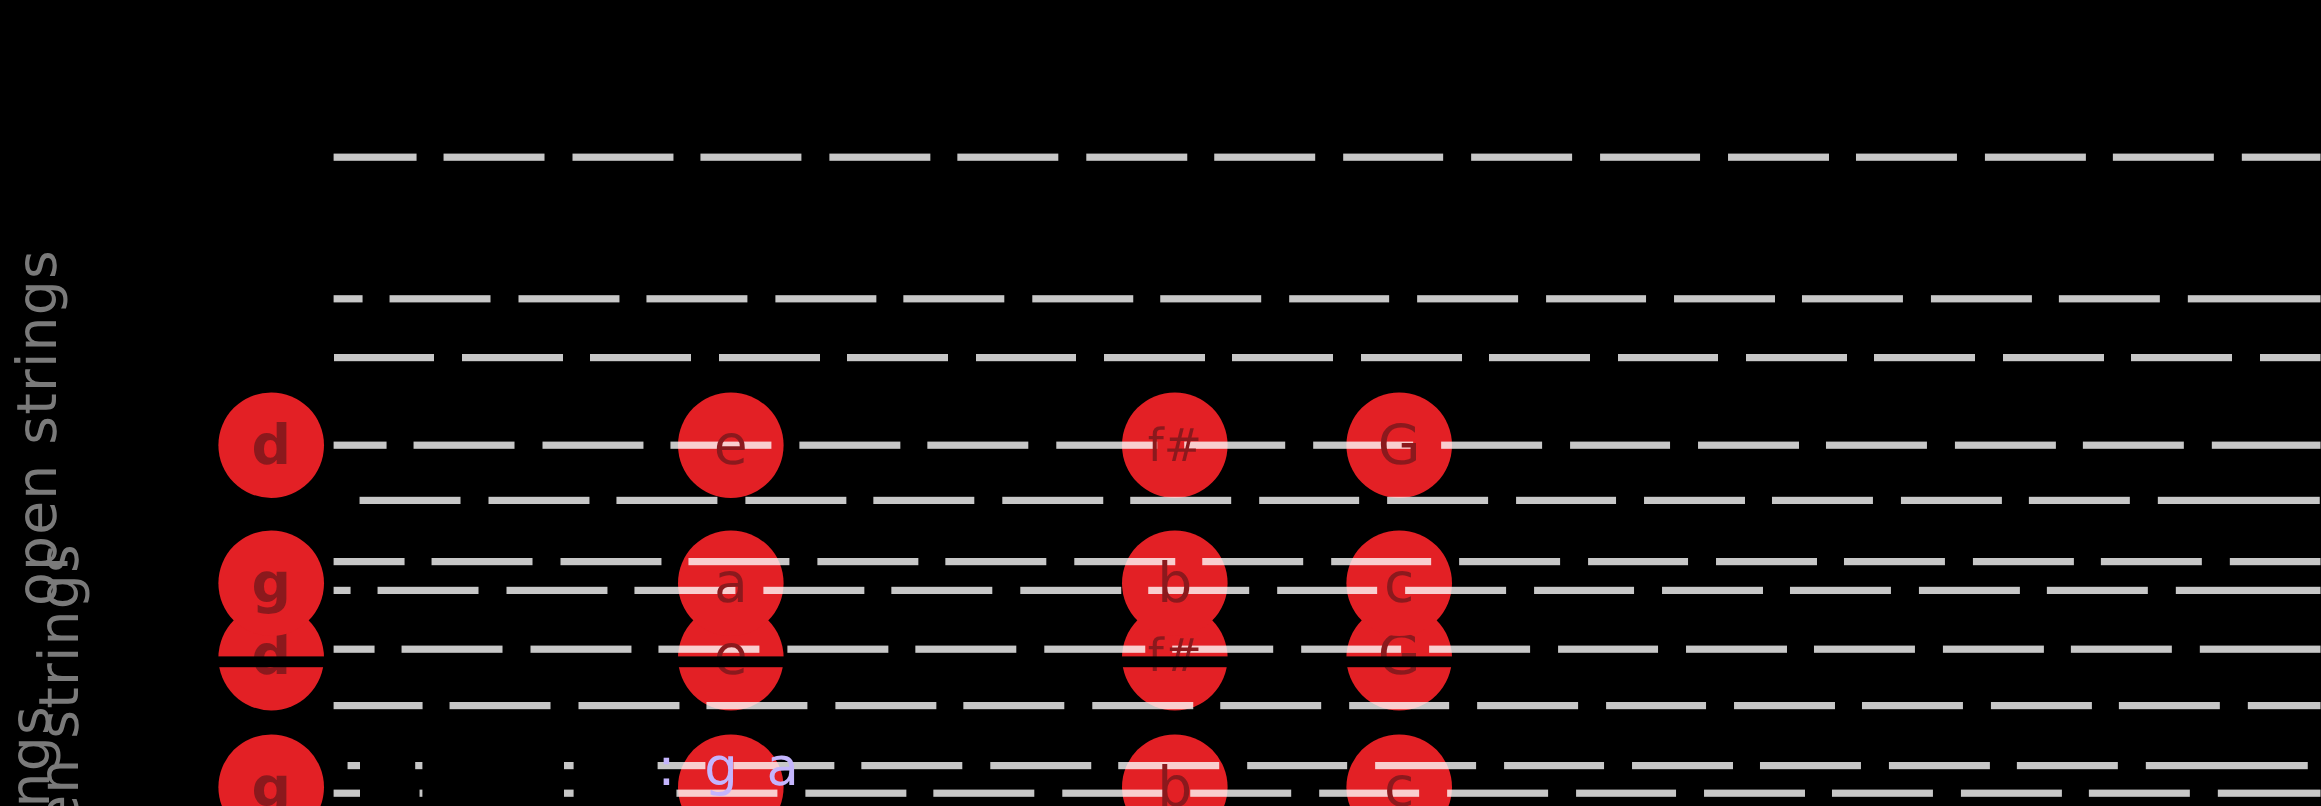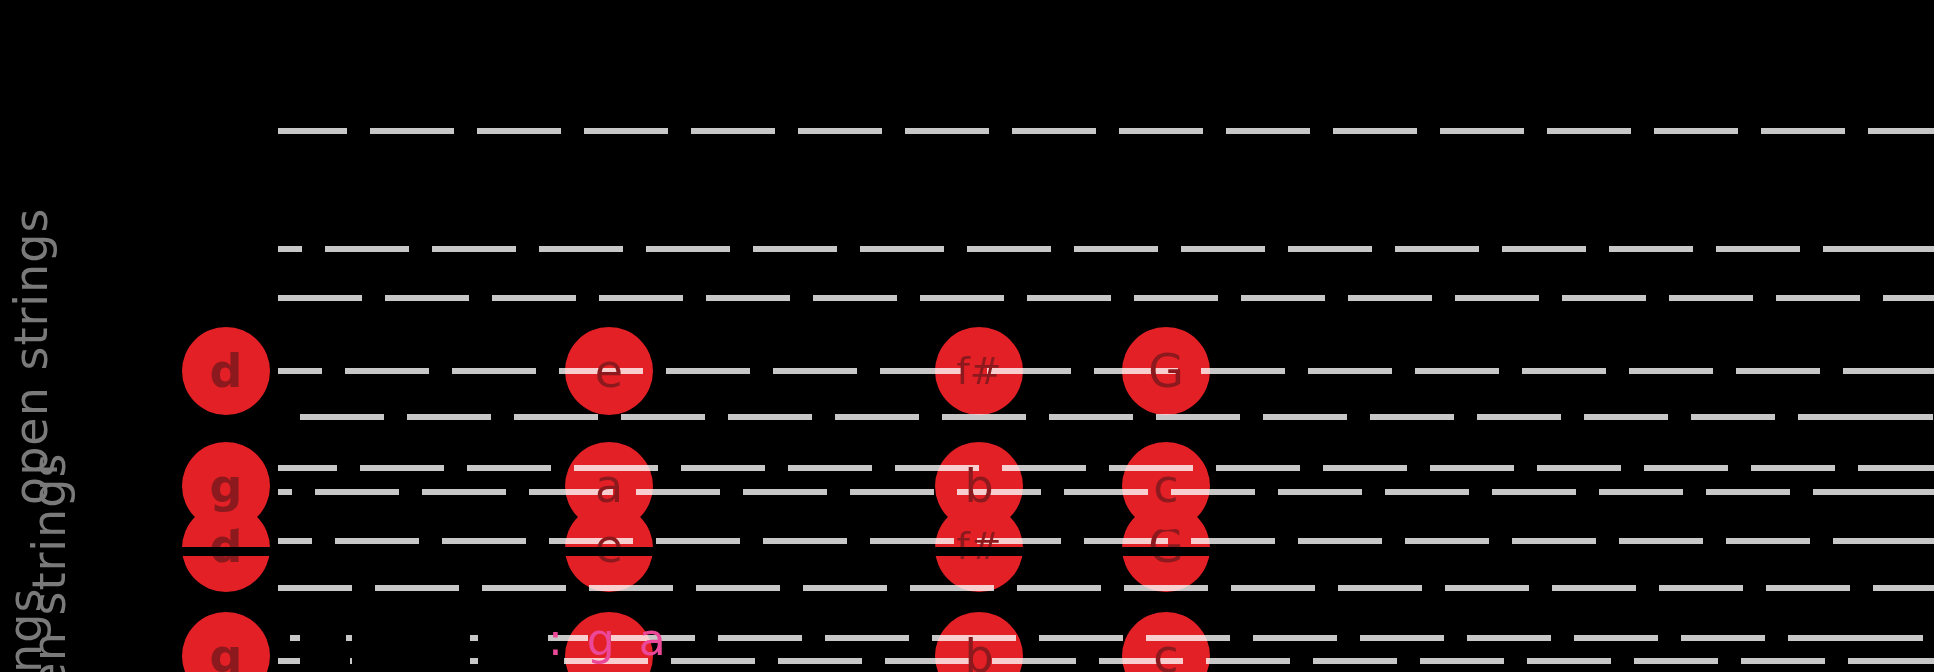--- a/index.html
+++ b/index.html
@@ -23,21 +23,21 @@
     color:#8b191d;font-size:46px;font-weight:400;line-height:1;white-space:pre;
   }
   .note-letter.bold{font-weight:700;}
   .note-letter.small{font-size:38px;}
   .vlabel{
     position:absolute;writing-mode:vertical-rl;transform:rotate(180deg);
     color:#7a7a7a;font-size:46px;line-height:1;letter-spacing:1px;white-space:pre;
   }
   .caption-blob{position:absolute;top:626px;height:40px;background:#000;}
   #caption-text{
-    position:absolute;top:618px;left:548px;color:#ec4899;
+    position:absolute;top:618px;left:548px;color:#c4b5fd;
     font-size:44px;letter-spacing:5px;white-space:pre;line-height:1;
   }
   #black-stripe{position:absolute;left:168px;top:547px;width:1062px;height:9px;background:#000;}
 </style>
 </head>
 <body>
 
 <div id="stage">
 
   <div class="layer" id="layer-rowc-circles" style="z-index:1">

